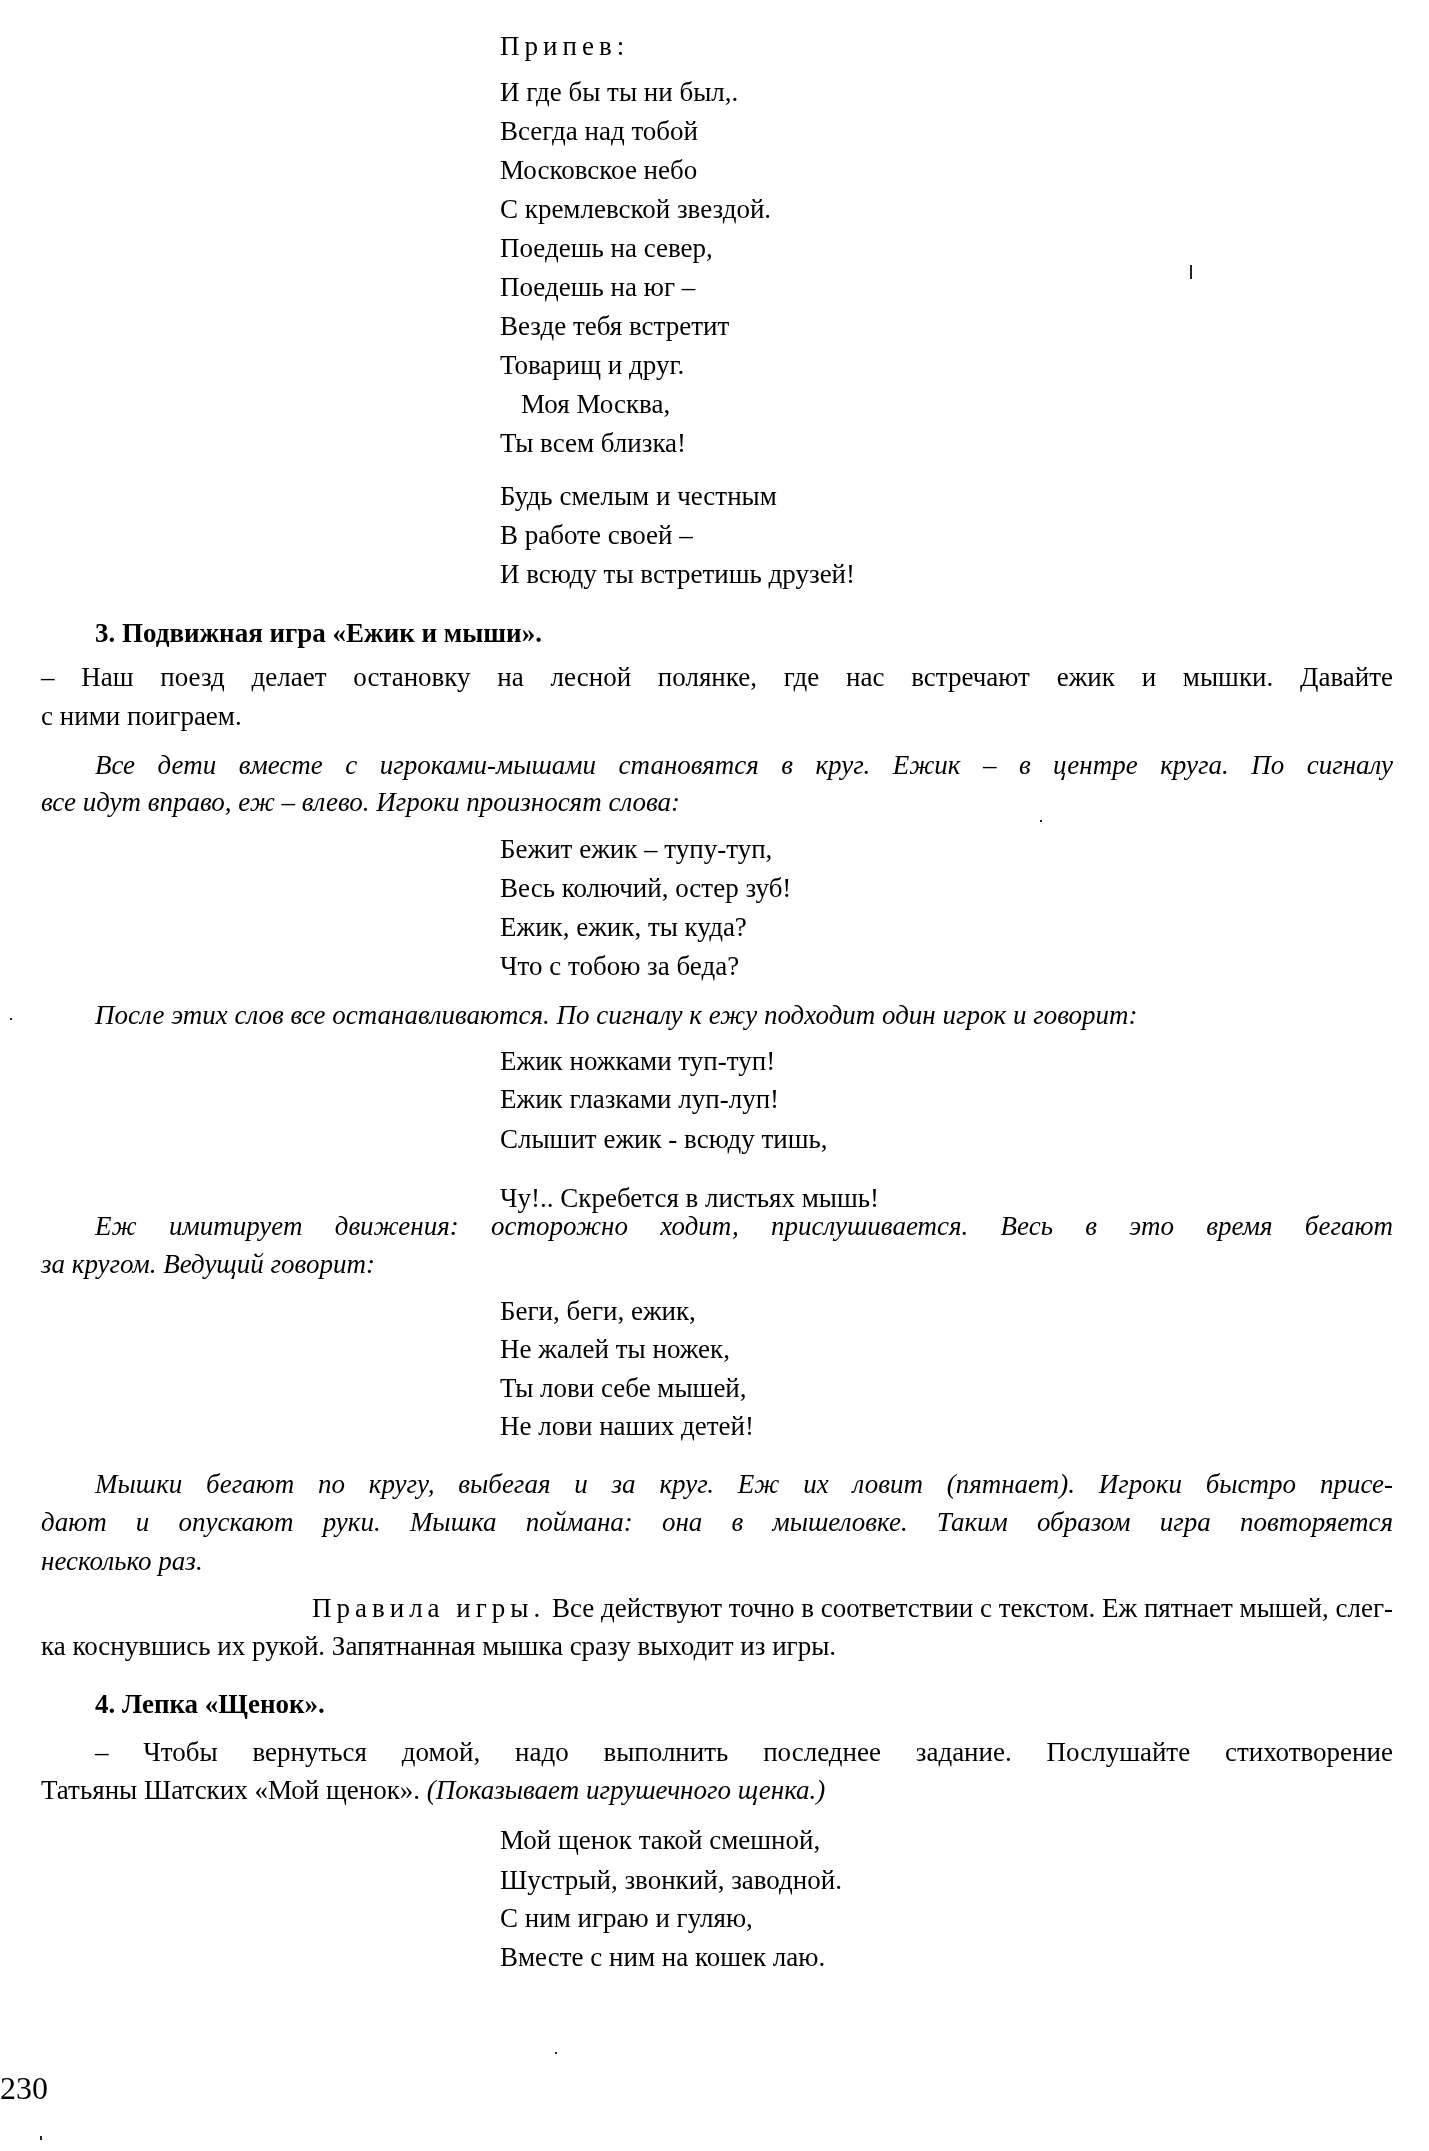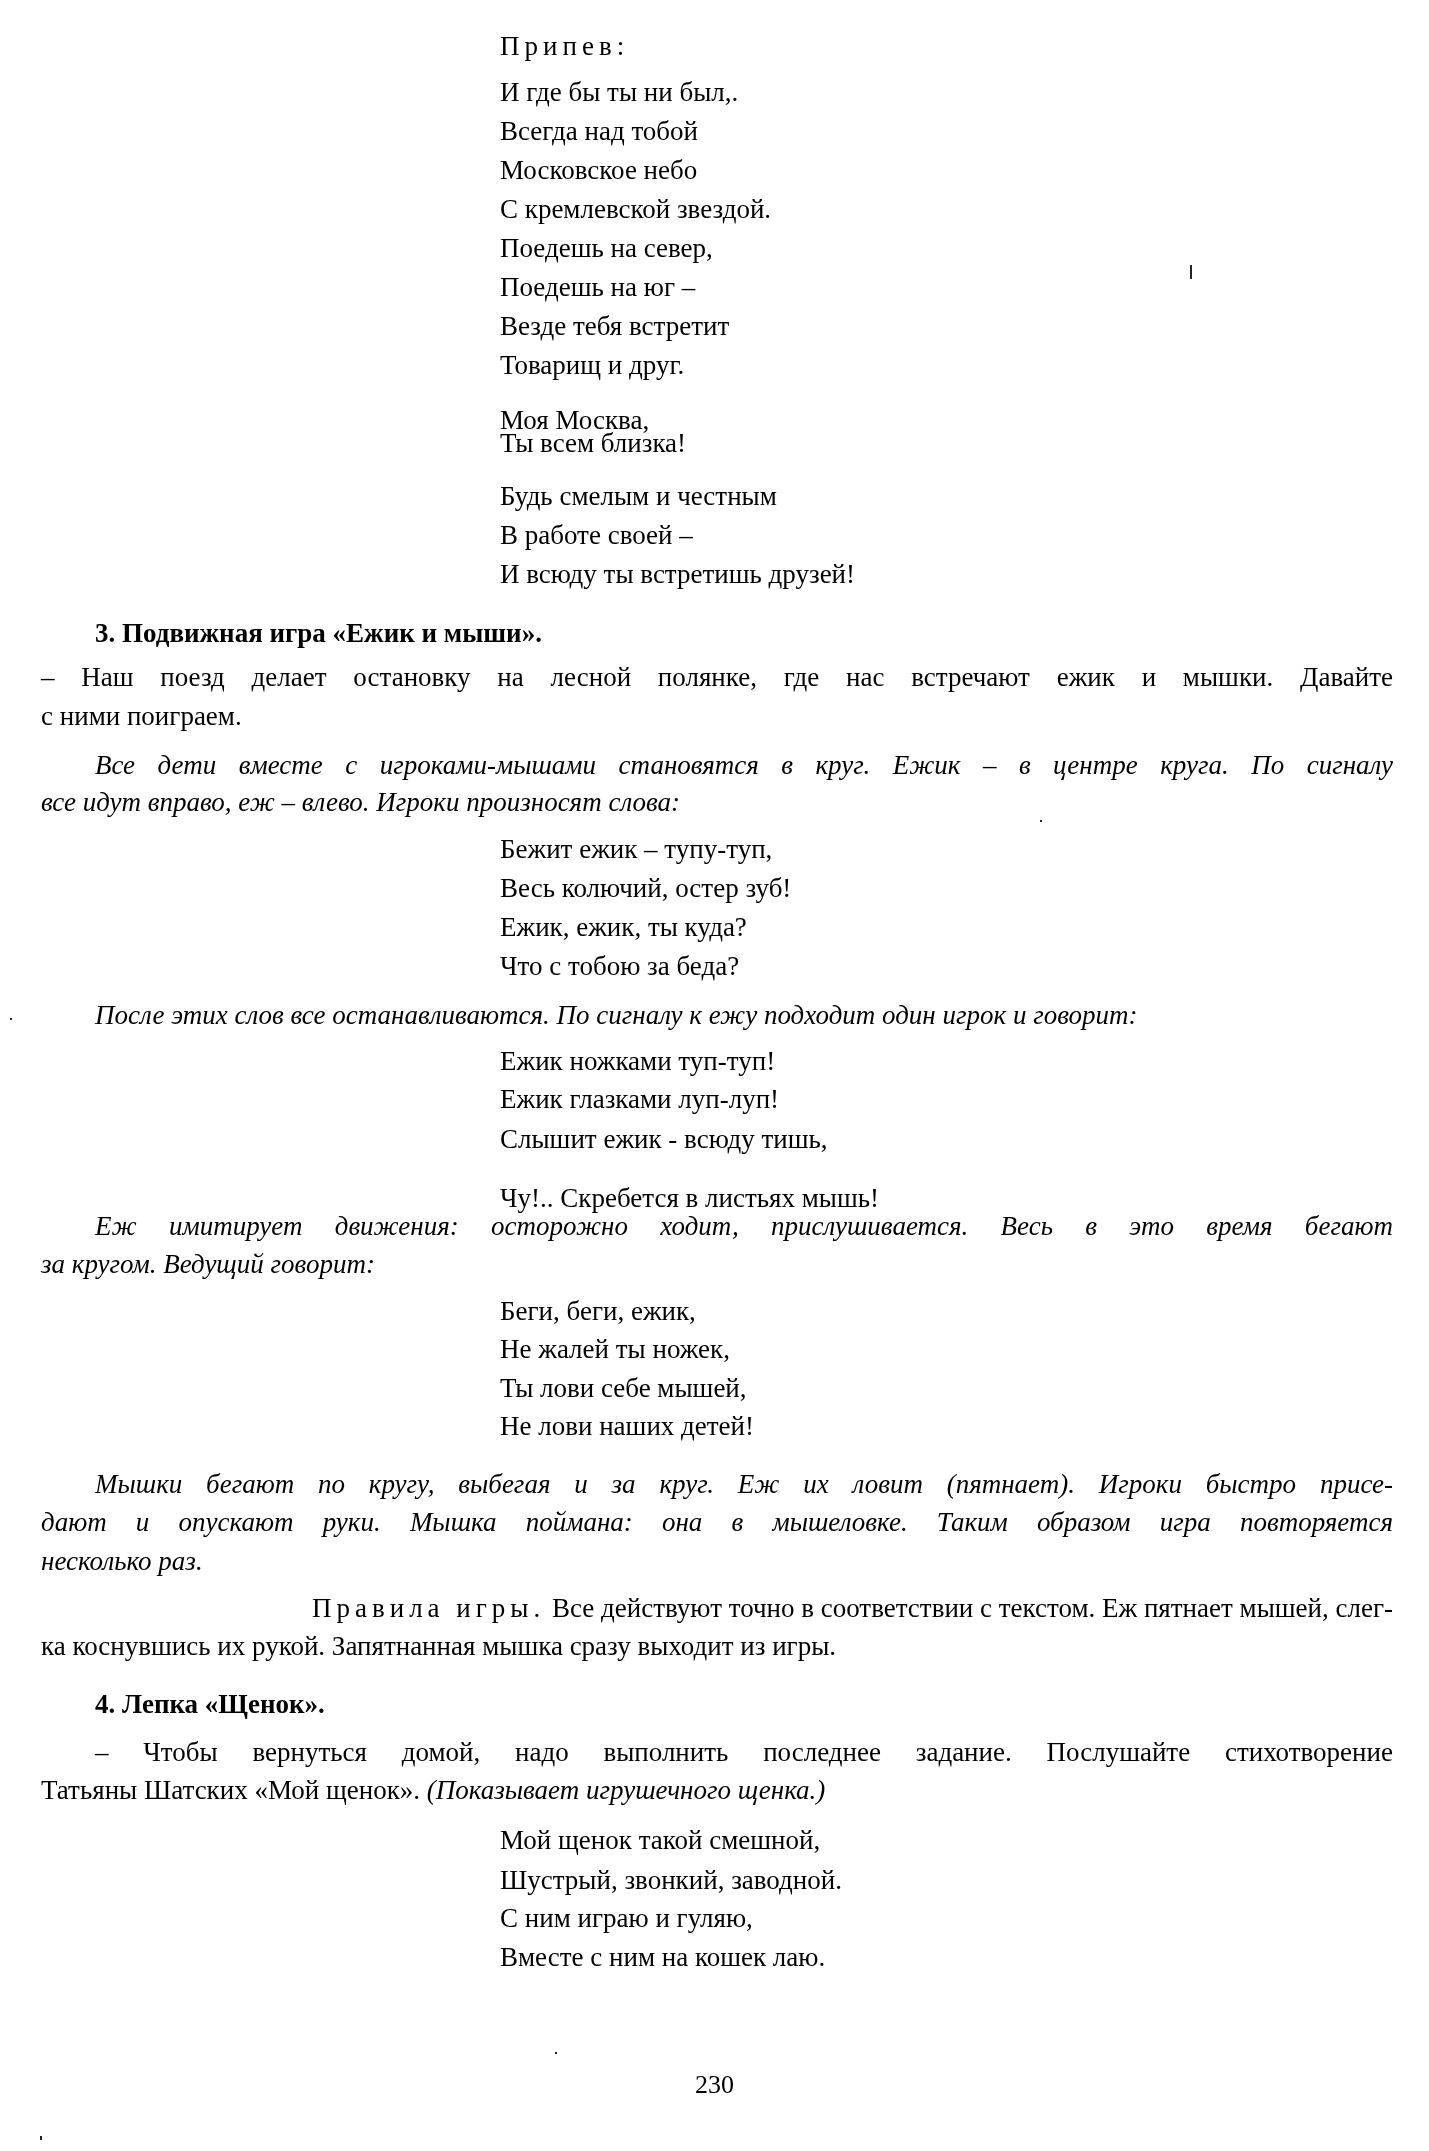--- a/index.html
+++ b/index.html
@@ -5,36 +5,36 @@
   html, body { margin:0; padding:0; background:#ffffff; }
   body { width:1429px; height:2151px; position:relative; overflow:hidden;
          font-family:"Liberation Serif", serif; color:#000; font-size:27px; }
   .ln { position:absolute; white-space:nowrap; line-height:32px; }
   .verse { left:500px; }
   .indent { left:95px; }
   .wide { left:41px; width:1352px; white-space:nowrap; text-align:justify; text-align-last:justify; }
   .it { font-style:italic; }
   .b { font-weight:bold; }
   .spaced { letter-spacing:5px; }
-  .pagenum { position:absolute; left:0; width:1429px; text-align:center; top:2070px; font-size:26px; }
+  .pagenum { position:absolute; left:0; width:1429px; text-align:left; top:2070px; font-size:32px; }
   .speck { position:absolute; width:2px; height:2px; background:#222; }
 </style>
 </head>
 <body>
 
 <div class="ln verse spaced" style="top:30px;">Припев:</div>
 <div class="ln verse" style="top:76px;">И где бы ты ни был,.</div>
 <div class="ln verse" style="top:115px;">Всегда над тобой</div>
 <div class="ln verse" style="top:154px;">Московское небо</div>
 <div class="ln verse" style="top:193px;">С кремлевской звездой.</div>
 <div class="ln verse" style="top:232px;">Поедешь на север,</div>
 <div class="ln verse" style="top:271px;">Поедешь на юг –</div>
 <div class="ln verse" style="top:310px;">Везде тебя встретит</div>
 <div class="ln verse" style="top:349px;">Товарищ и друг.</div>
-<div class="ln verse" style="top:404px;">Моя Москва,</div>
+<div class="ln verse" style="top:388px;margin-left:21px;">Моя Москва,</div>
 <div class="ln verse" style="top:427px;">Ты всем близка!</div>
 
 <div class="ln verse" style="top:480px;">Будь смелым и честным</div>
 <div class="ln verse" style="top:519px;">В работе своей –</div>
 <div class="ln verse" style="top:558px;">И всюду ты встретишь друзей!</div>
 
 <div class="ln indent b" style="top:617px;">3. Подвижная игра «Ежик и мыши».</div>
 <div class="ln wide" style="top:661px;">– Наш поезд делает остановку на лесной полянке, где нас встречают ежик и мышки. Давайте</div>
 <div class="ln" style="top:700px; left:41px;">с ними поиграем.</div>
 

